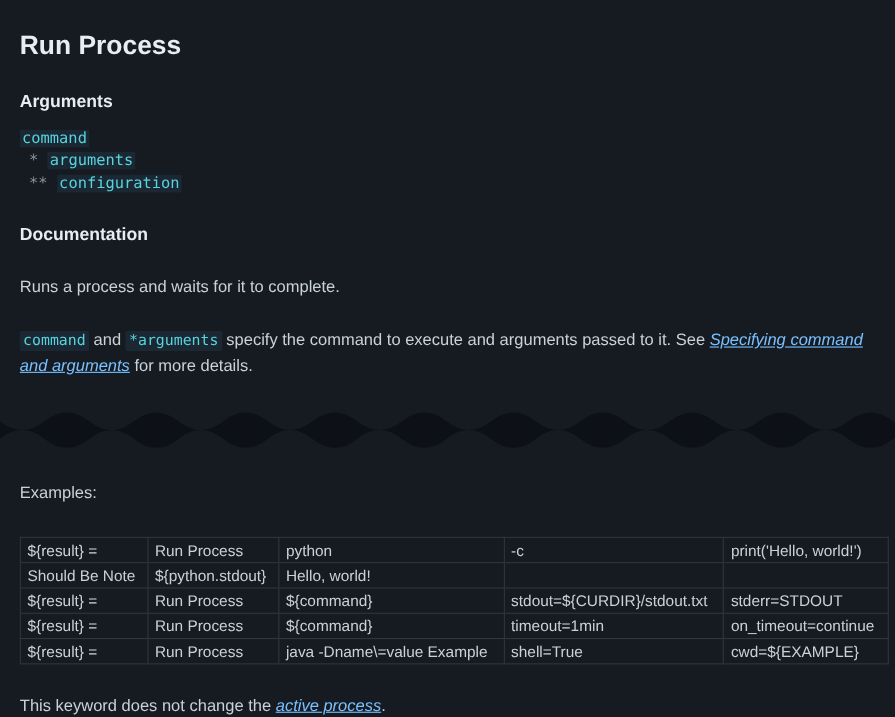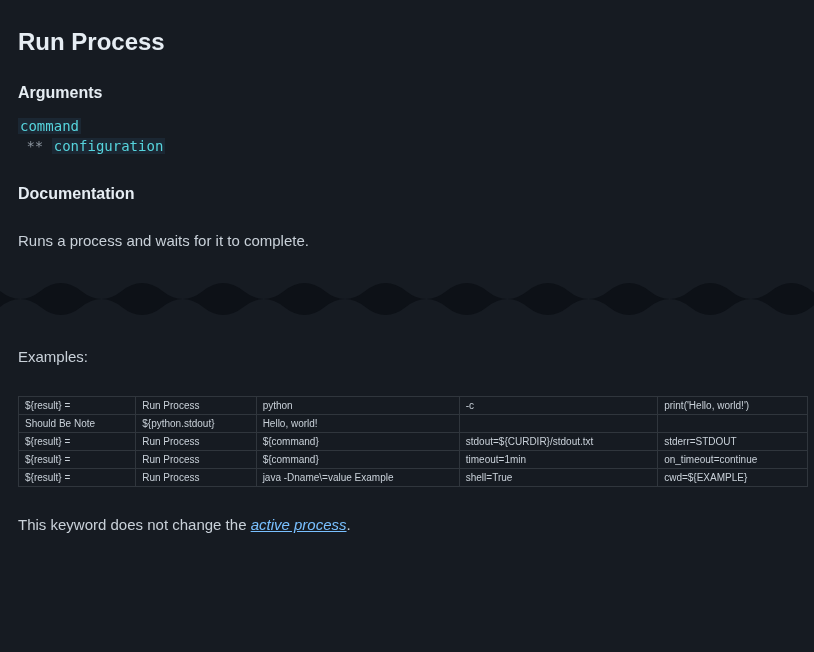--- a/index.html
+++ b/index.html
@@ -64,21 +64,21 @@
   .rip {
     position: relative;
     height: 40px;
     margin: 4px -18px 2px -18px;
     overflow: hidden;
   }
   .rip svg { width: 100%; height: 40px; display:block; }
   table.examples {
     border-collapse: collapse;
     width: 100%;
-    font-size: 10px;
+    font-size: 14px;
     margin: 6px 0 14px 0;
   }
   table.examples td {
     border: 1px solid #30363d;
     padding: 3px 6px;
     vertical-align: top;
     color: #c9d1d9;
   }
   .faded-top {
     color: #7d8590;
@@ -87,28 +87,32 @@
 </head>
 <body>
 
 <div class="container">
   <h1 class="title">Run Process</h1>
 
   <h3 class="section">Arguments</h3>
 
   <div class="args-block">
     <div><span class="arg-name">command</span></div>
+    <div>&nbsp;<span class="arg-prefix">*</span>&nbsp;<span class="arg-name">arguments</span></div>
     <div>&nbsp;<span class="arg-prefix">**</span>&nbsp;<span class="arg-name">configuration</span></div>
   </div>
 
   <h3 class="section">Documentation</h3>
 
   <div class="doc">
     <p>Runs a process and waits for it to complete.</p>
 
+    <p>
+      <code class="inline">command</code><span> and </span><code class="inline">*arguments</code><span> specify the command to execute and arguments passed to it. See </span><a href="#" class="doc-link">Specifying command and arguments</a><span> for more details.</span>
+    </p>
   </div>
 
   <div class="rip">
     <svg viewBox="0 0 814 40" preserveAspectRatio="none">
       <path d="M0,12 Q20,28 40,12 T80,12 T120,12 T160,12 T200,12 T240,12 T280,12 T320,12 T360,12 T400,12 T440,12 T480,12 T520,12 T560,12 T600,12 T640,12 T680,12 T720,12 T760,12 T800,12 T840,12 L840,28 Q820,12 800,28 T760,28 T720,28 T680,28 T640,28 T600,28 T560,28 T520,28 T480,28 T440,28 T400,28 T360,28 T320,28 T280,28 T240,28 T200,28 T160,28 T120,28 T80,28 T40,28 T0,28 Z" fill="#0d1117"></path>
     </svg>
   </div>
 
   <div class="doc">
 

